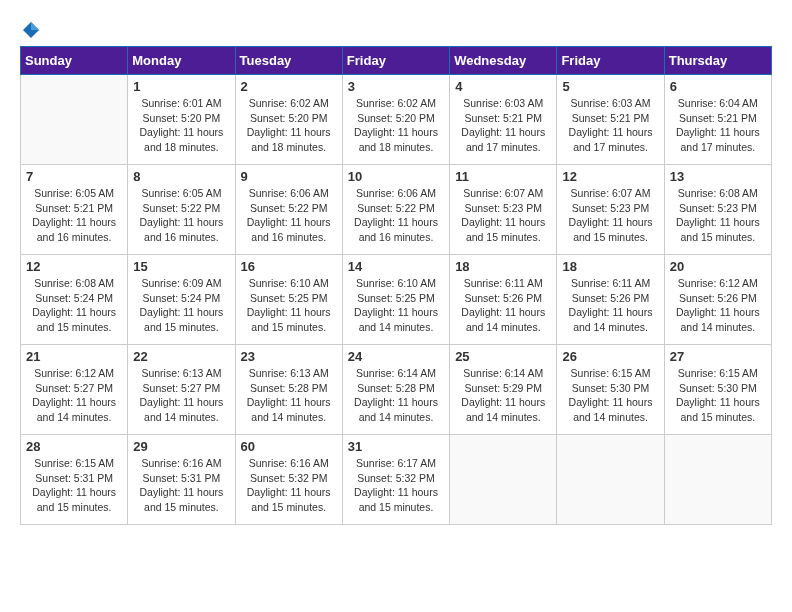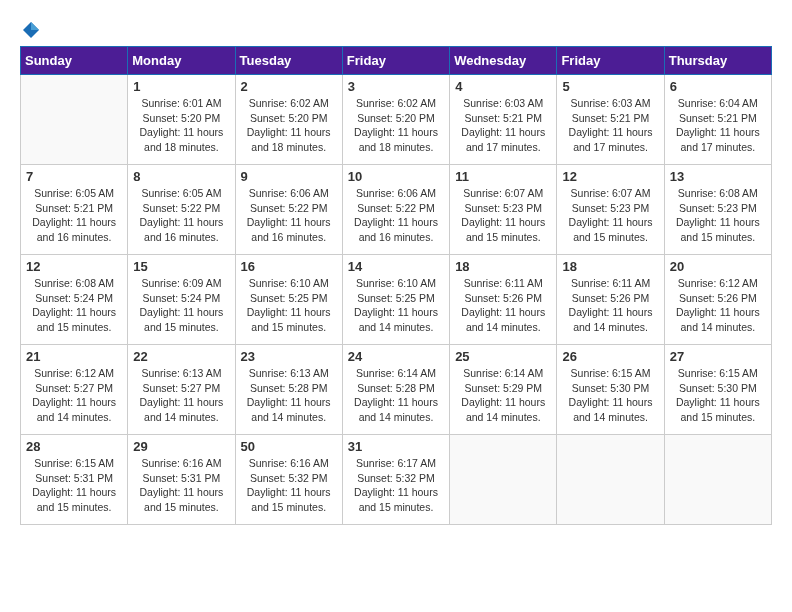--- a/index.html
+++ b/index.html
@@ -225,21 +225,21 @@
       <tr>
         <td>
           <div class="day-number">28</div>
           <div class="day-info">Sunrise: 6:15 AM<br>Sunset: 5:31 PM<br>Daylight: 11 hours and 15 minutes.</div>
         </td>
         <td>
           <div class="day-number">29</div>
           <div class="day-info">Sunrise: 6:16 AM<br>Sunset: 5:31 PM<br>Daylight: 11 hours and 15 minutes.</div>
         </td>
         <td>
-          <div class="day-number">50</div>
+          <div class="day-number">60</div>
           <div class="day-info">Sunrise: 6:16 AM<br>Sunset: 5:32 PM<br>Daylight: 11 hours and 15 minutes.</div>
         </td>
         <td>
           <div class="day-number">31</div>
           <div class="day-info">Sunrise: 6:17 AM<br>Sunset: 5:32 PM<br>Daylight: 11 hours and 15 minutes.</div>
         </td>
         <td class="empty"></td>
         <td class="empty"></td>
         <td class="empty"></td>
       </tr>

